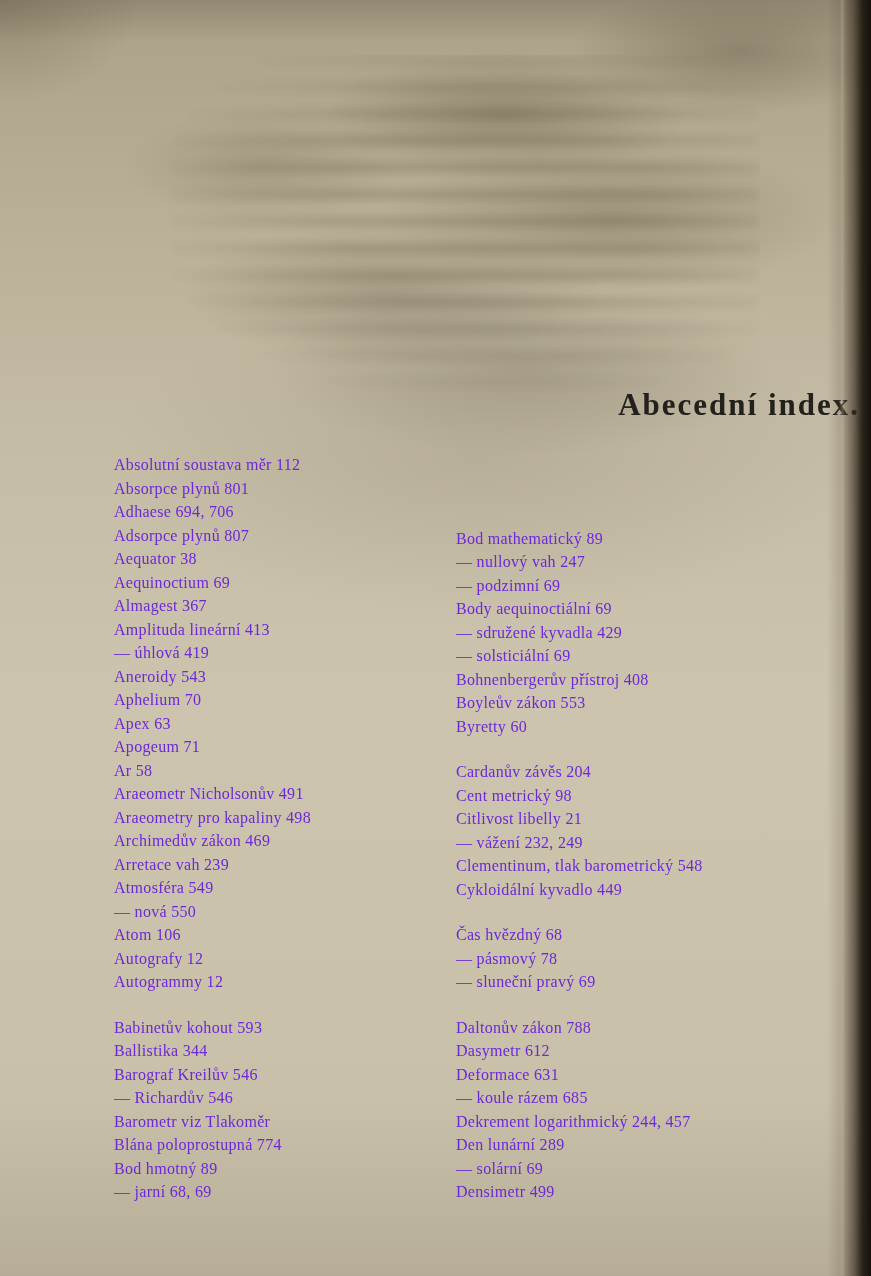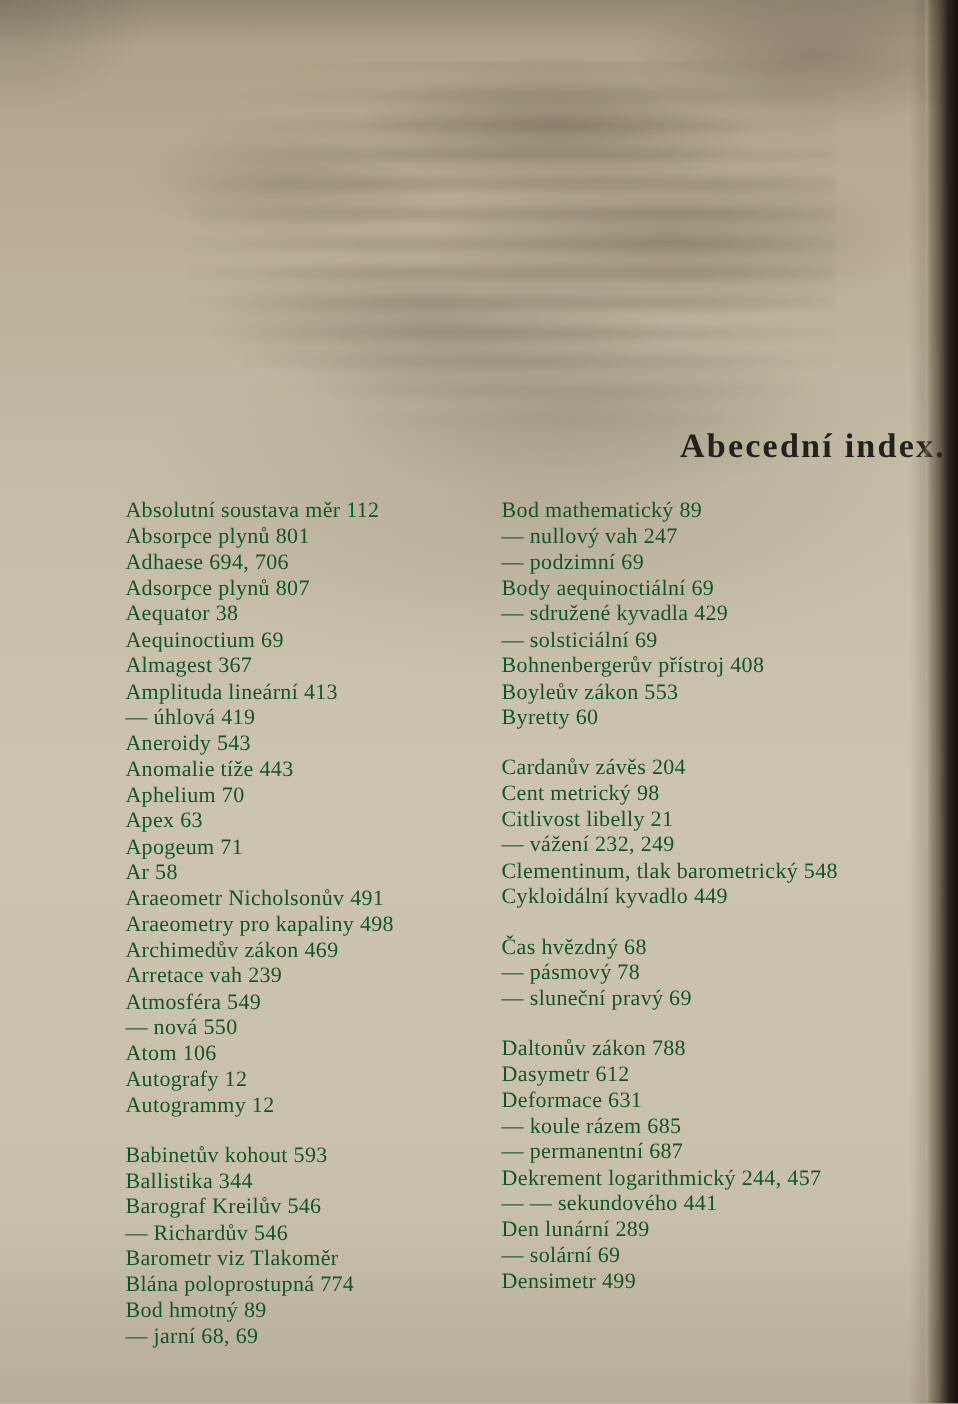--- a/index.html
+++ b/index.html
@@ -77,24 +77,25 @@
     font-weight: bold;
     letter-spacing: 2px;
     color: #22211c;
   }
   .content {
     position: absolute;
     top: 453px;
     left: 114px;
     width: 690px;
     display: flex;
-    color: #14532d;
-    font-size: 20px;
+    color: #6d28d9;
+    font-size: 16px;
     line-height: 23.5px;
     letter-spacing: 0.3px;
+    align-items: flex-end;
   }
   .column { box-sizing: border-box; }
   .column.left  { width: 342px; flex: 0 0 342px; }
   .column.right { flex: 1 1 auto; font-family: Liberation Serif, serif; }
   .group { margin: 0 0 22px 0; }
   .group:last-child { margin-bottom: 0; }
   .entry {
     padding-left: 22px;
     text-indent: -22px;
     white-space: normal;
@@ -114,21 +115,20 @@
         <div class="entry">Absolutní soustava měr 112</div>
         <div class="entry">Absorpce plynů 801</div>
         <div class="entry">Adhaese 694, 706</div>
         <div class="entry">Adsorpce plynů 807</div>
         <div class="entry">Aequator 38</div>
         <div class="entry">Aequinoctium 69</div>
         <div class="entry">Almagest 367</div>
         <div class="entry">Amplituda lineární 413</div>
         <div class="entry">— úhlová 419</div>
         <div class="entry">Aneroidy 543</div>
-        <div class="entry">Anomalie tíže 443</div>
         <div class="entry">Aphelium 70</div>
         <div class="entry">Apex 63</div>
         <div class="entry">Apogeum 71</div>
         <div class="entry">Ar 58</div>
         <div class="entry">Araeometr Nicholsonův 491</div>
         <div class="entry">Araeometry pro kapaliny 498</div>
         <div class="entry">Archimedův zákon 469</div>
         <div class="entry">Arretace vah 239</div>
         <div class="entry">Atmosféra 549</div>
         <div class="entry">— nová 550</div>
@@ -170,23 +170,21 @@
       <div class="group">
         <div class="entry">Čas hvězdný 68</div>
         <div class="entry">— pásmový 78</div>
         <div class="entry">— sluneční pravý 69</div>
       </div>
       <div class="group">
         <div class="entry">Daltonův zákon 788</div>
         <div class="entry">Dasymetr 612</div>
         <div class="entry">Deformace 631</div>
         <div class="entry">— koule rázem 685</div>
-        <div class="entry">— permanentní 687</div>
         <div class="entry">Dekrement logarithmický 244, 457</div>
-        <div class="entry">— — sekundového 441</div>
         <div class="entry">Den lunární 289</div>
         <div class="entry">— solární 69</div>
         <div class="entry">Densimetr 499</div>
       </div>
     </div>
 </div>
 
 <div class="edge-right-hl"></div>
 <div class="edge-right"></div>
 

